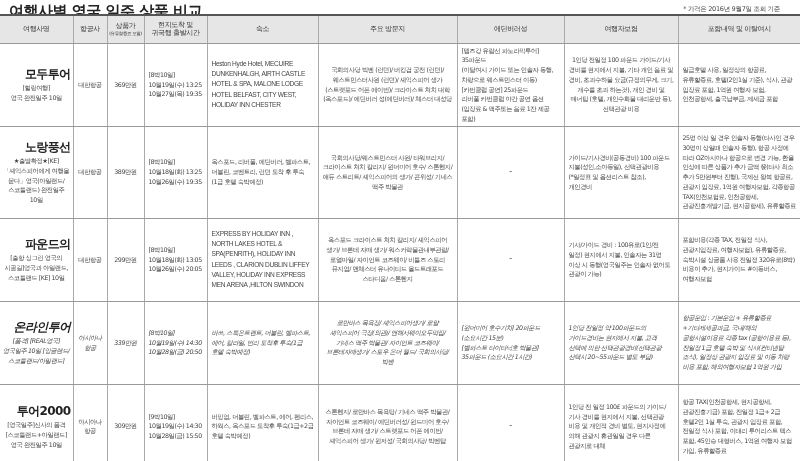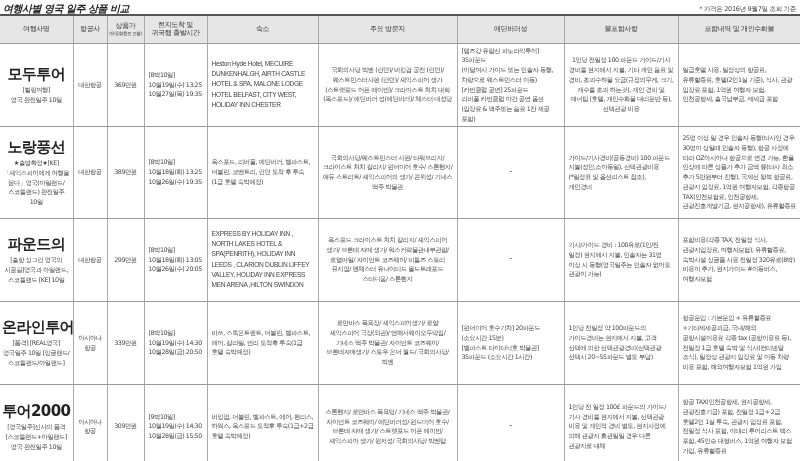--- a/index.html
+++ b/index.html
@@ -1,37 +1,37 @@
 <!DOCTYPE html>
 <html><head>
 <meta charset="utf-8">
 <style>
   * { box-sizing: border-box; margin: 0; padding: 0; }
   html, body { width: 800px; height: 461px; background: #ffffff; overflow: hidden; }
   body { font-family: "DejaVu Sans", sans-serif; color: #3a3a3a; position: relative; }
-  .title { position: absolute; left: 3px; top: 2px; font-size: 10px; font-weight: bold; color: #222; letter-spacing: -0.5px; font-style: italic; }
-  .note { position: absolute; right: 4px; top: 5px; font-size: 6.5px; color: #444; letter-spacing: -0.3px; }
+  .title { position: absolute; left: 9px; top: 2px; font-size: 15px; font-weight: bold; color: #222; letter-spacing: -0.5px; }
+  .note { position: absolute; right: 20px; top: 5px; font-size: 6.5px; color: #444; letter-spacing: -0.3px; }
   table { position: absolute; left: 0; top: 14px; width: 800px; border-collapse: collapse; table-layout: fixed; }
   th { background: #e6e6e6; height: 28px; font-size: 7px; font-weight: normal; color: #333; border-top: 2px solid #555; border-bottom: 1px solid #999; border-left: 1px solid #aaa; text-align: center; vertical-align: middle; line-height: 1.25; letter-spacing: -0.4px; }
   th:first-child { border-left: none; font-family: Liberation Serif, serif; }
   th .sub { font-size: 4.5px; display: block; }
   td { font-size: 6.3px; line-height: 1.55; color: #444; border-left: 1px solid #aaa; border-bottom: 1px solid #999; vertical-align: middle; padding: 2px 4px; letter-spacing: -0.45px; word-break: keep-all; }
   td:first-child { border-left: none; }
   tr.last td { border-bottom: 2px solid #555; }
   td.center { text-align: center; }
   td.agency { text-align: center; padding: 2px 2px; }
-  .agency-name { font-size: 15px; font-weight: bold; color: #222; display: block; line-height: 1.4; letter-spacing: -0.6px; }
+  .agency-name { font-size: 12px; font-weight: bold; color: #222; display: block; line-height: 1.4; letter-spacing: -0.6px; text-align: right; }
   .agency-desc { font-size: 6.3px; line-height: 1.5; color: #444; white-space: pre-line; }
   .pre { white-space: pre-line; }
   td.hotel { font-family: "Liberation Sans", sans-serif; font-size: 6.6px; letter-spacing: -0.3px; }
   td.dash { text-align: center; font-size: 8px; }
   tr.r1 td { height: 74px; }
   tr.r2 td { height: 92px; }
   tr.r3 td { height: 83px; }
-  tr.r4 td { height: 83px; }
+  tr.r4 td { height: 83px; font-style: italic; }
   tr.r5 td { height: 85px; }
 </style>
 </head>
 <body>
 
 <div class="title">여행사별 영국 일주 상품 비교</div>
 <div class="note">* 가격은 2016년 9월7일 조회 기준</div>
 
 <table>
   <colgroup>
@@ -51,22 +51,22 @@
       <th>항공사</th>
       <th>
         <span>상품가</span>
         <span class="sub">(유류할증료 포함)</span>
       </th>
       <th class="pre">현지도착 및
 귀국행 출발시간</th>
       <th>숙소</th>
       <th>주요 방문지</th>
       <th>에딘버러성</th>
-      <th>불포함사항</th>
-      <th>포함내역 및 개인수화물</th>
+      <th>여행자보험</th>
+      <th>포함내역 및 이탈여시</th>
     </tr>
   </thead>
   <tbody>
     <tr class="r1">
       <td class="agency">
         <span class="agency-name">모두투어</span>
         <span class="agency-desc">[힐링여행]
 영국 완전일주 10일</span>
       </td>
       <td class="center pre">대한항공</td>

